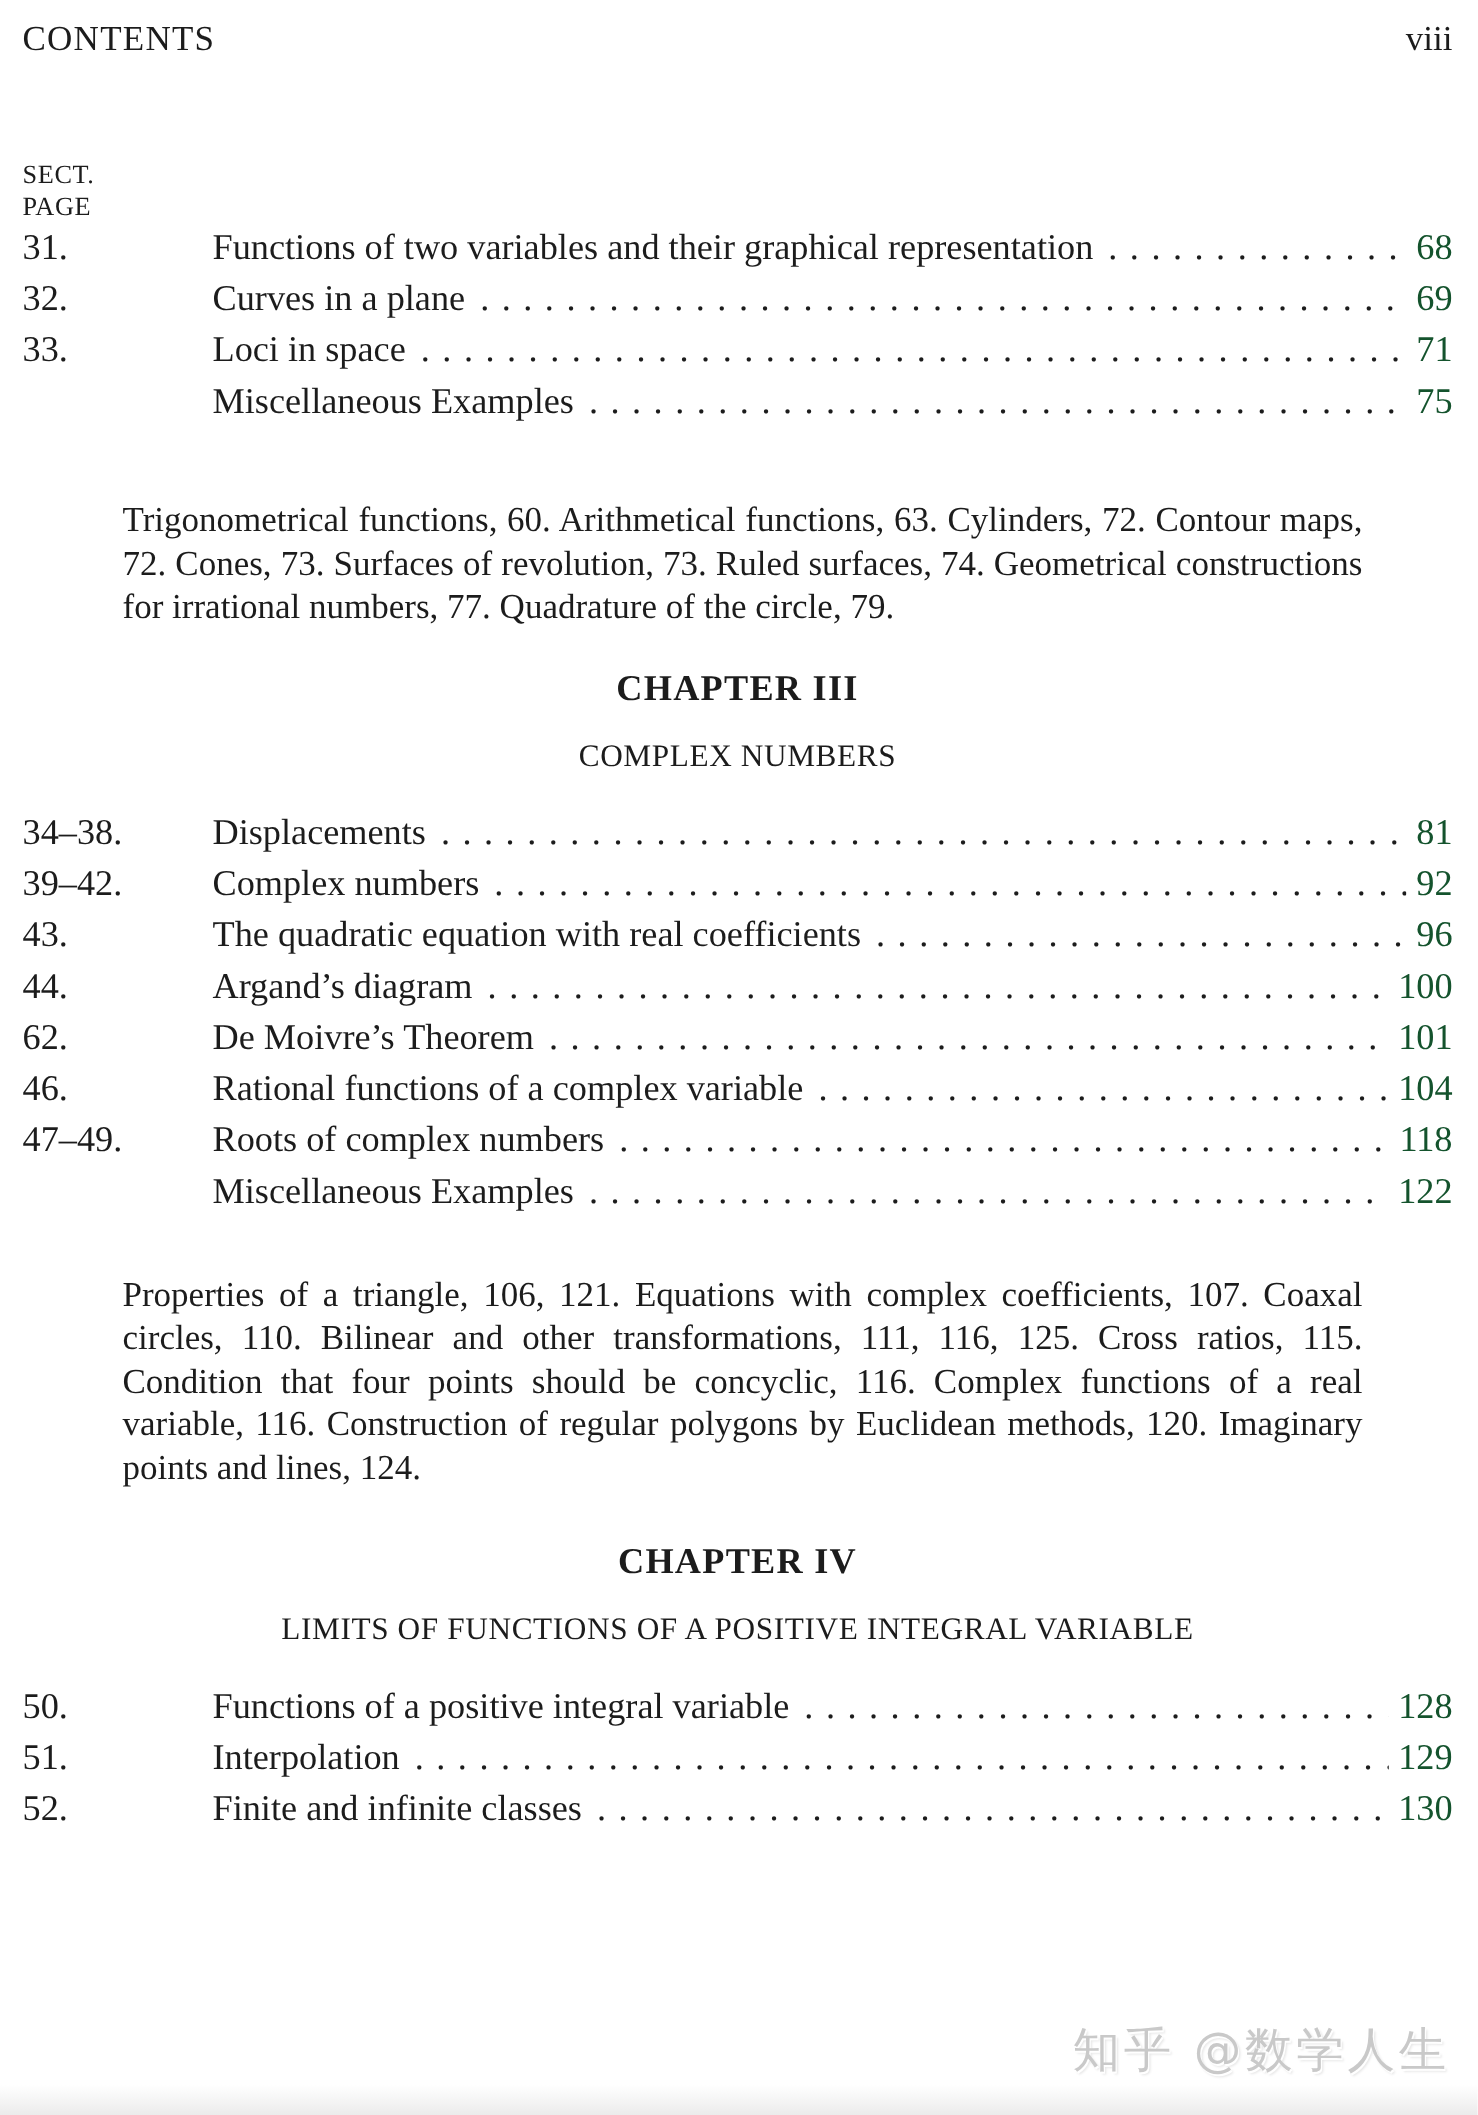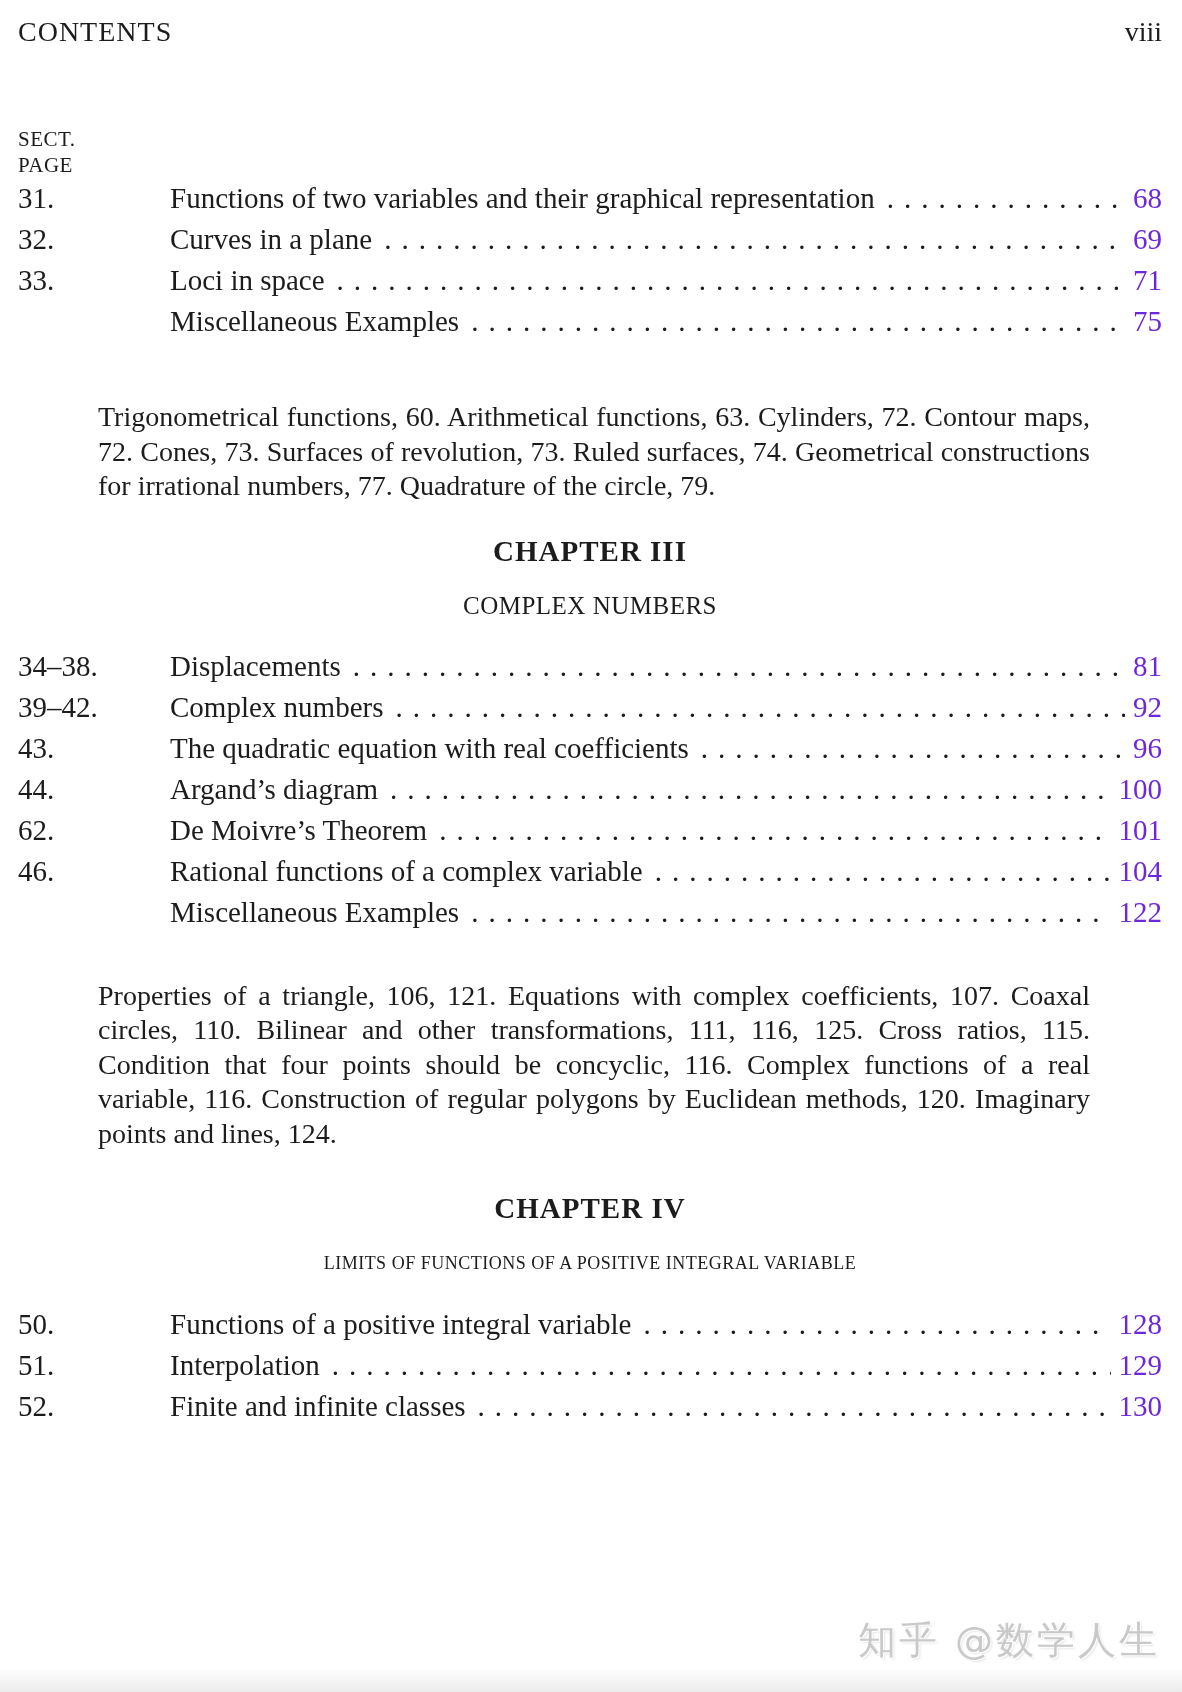--- a/index.html
+++ b/index.html
@@ -35,41 +35,41 @@
   .sect { flex: 0 0 152px; white-space: nowrap; }
   .etitle { flex: 0 0 auto; white-space: nowrap; }
   .leader {
     flex: 1 1 auto; overflow: hidden; white-space: nowrap;
     margin: 0 8px 0 12px; min-width: 0;
   }
   .leader::after {
     content: "................................................................................";
     letter-spacing: 10px; color: #1c1c1c;
   }
-  .pg { flex: 0 0 auto; color: #6d28d9; text-decoration: none; text-align: center; }
+  .pg { flex: 0 0 auto; color: #14532d; text-decoration: none; text-align: center; }
 
   
   .notes {
     margin: 58px 72px 0 80px;
     font-size: 28px; line-height: 34.5px;
     text-align: justify;
   }
   .notes-2 { margin-top: 46px; }
 
   
   .chapter {
     text-align: center; font-size: 29px; letter-spacing: 1px;
     margin-top: 30px; line-height: 34px; font-weight: bold;
   }
   .chapter-iv { margin-top: 40px; }
   .subtitle {
     text-align: center; font-size: 25px; letter-spacing: 0.5px;
     margin-top: 23px; line-height: 30px;
   }
-  .subtitle-iv { font-size: 18px; }
+  .subtitle-iv { font-size: 25px; }
   .toc-2 { margin-top: 25px; }
   .toc-3 { margin-top: 26px; }
 
   
   .watermark {
     position: absolute; right: 22px; bottom: 26px;
     font-family: "DejaVu Sans", sans-serif;
     font-size: 38px; letter-spacing: 3px;
     color: #c9c9c9;
     text-shadow: 1px 1px 0 #ffffff, 2px 2px 2px rgba(0,0,0,0.10);
@@ -159,20 +159,26 @@
       <span class="leader"></span>
       <a class="pg">101</a>
     </div>
     <div class="toc-row">
       <span class="sect">46.</span>
       <span class="etitle">Rational functions of a complex variable</span>
       <span class="leader"></span>
       <a class="pg">104</a>
     </div>
     <div class="toc-row">
+      <span class="sect">47–49.</span>
+      <span class="etitle">Roots of complex numbers</span>
+      <span class="leader"></span>
+      <a class="pg">118</a>
+    </div>
+    <div class="toc-row">
       <span class="sect"></span>
       <span class="etitle">Miscellaneous Examples</span>
       <span class="leader"></span>
       <a class="pg">122</a>
     </div>
   </div>
 
   <p class="notes notes-2">Properties of a triangle, 106, 121.  Equations with complex coefficients, 107.  Coaxal circles, 110.  Bilinear and other transformations, 111, 116, 125.  Cross ratios, 115.  Condition that four points should be concyclic, 116.  Complex functions of a real variable, 116.  Construction of regular polygons by Euclidean methods, 120.  Imaginary points and lines, 124.</p>
 
   <div class="chapter chapter-iv">CHAPTER IV</div>

